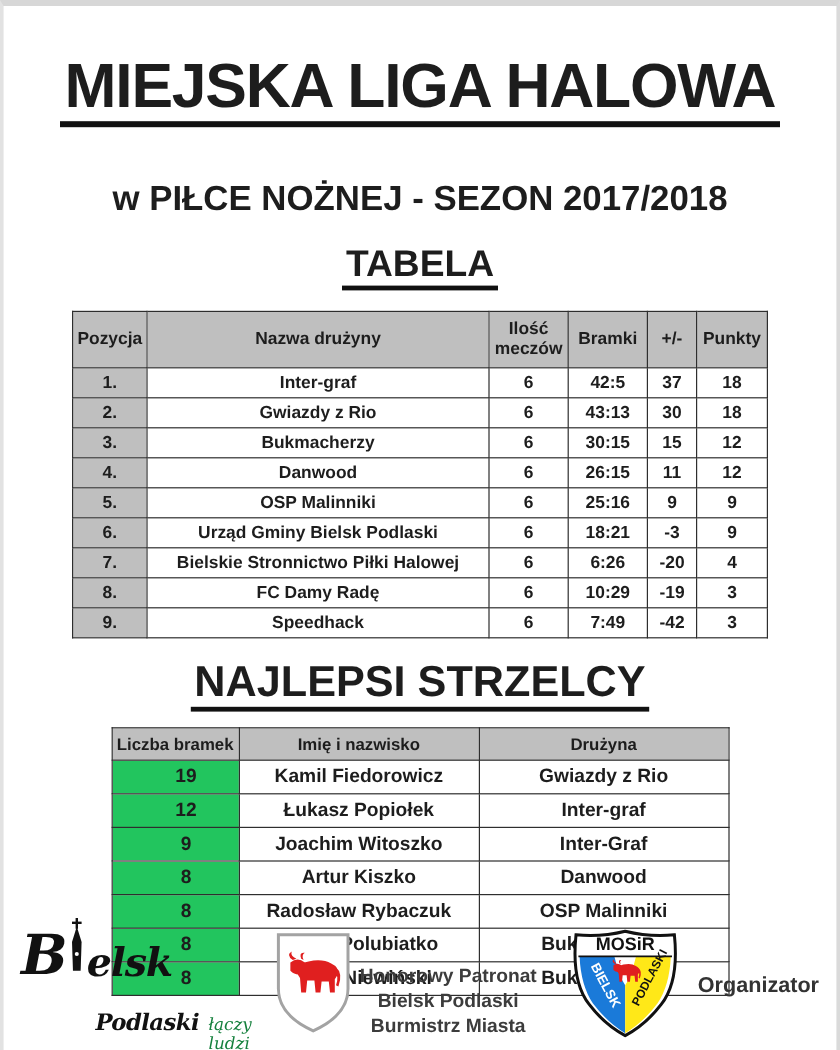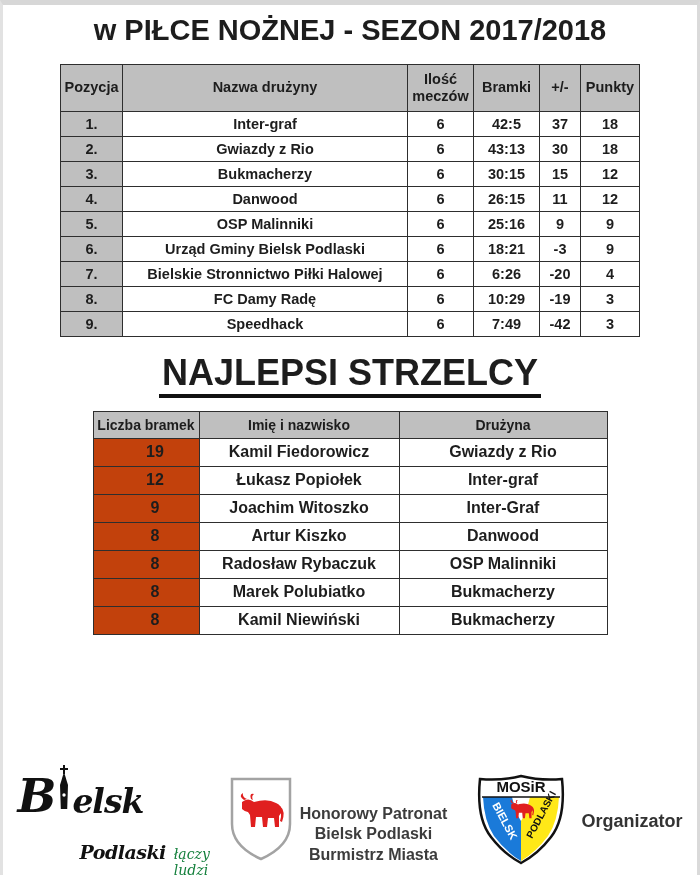--- a/index.html
+++ b/index.html
@@ -76,21 +76,21 @@
   .standings-table .c1 { width: 62px; }
   .standings-table .c2 { width: 285px; }
   .standings-table .c3 { width: 66px; }
   .standings-table .c4 { width: 66px; }
   .standings-table .c5 { width: 41px; }
   .standings-table .c6 { width: 59px; }
 
   .scorers-table { width: 514px; margin-top: 13px; }
   .scorers-table th { font-size: 14px; height: 27px; }
   .scorers-table td { font-size: 16px; height: 28px; }
-  .scorers-table td:first-child { background: #c2410c; padding-left: 20px; }
+  .scorers-table td:first-child { background: #22c55e; padding-left: 20px; }
   .scorers-table .c1 { width: 106px; }
   .scorers-table .c2 { width: 200px; }
   .scorers-table .c3 { width: 208px; }
 
   
   .footer {
     position: absolute;
     left: 0; right: 0; bottom: 6px;
     height: 96px;
     display: flex;
@@ -112,22 +112,28 @@
   .patronage-text { text-align: center; font-weight: bold; font-size: 16px; color: #3c3c3c; line-height: 1.3; width: 160px; }
 
   .organizer-group { display: flex; align-items: center; gap: 14px; }
   .organizer-label { font-weight: bold; font-size: 18px; color: #333; }
 </style>
 </head>
 <body>
 
 <div class="poster">
 
+  <div class="title-wrap">
+    <h1 class="title">MIEJSKA LIGA HALOWA</h1>
+  </div>
   <div class="subtitle">w PIŁCE NOŻNEJ - SEZON 2017/2018</div>
 
+  <div class="section-heading-wrap" id="tabela-heading">
+    <div class="section-heading">TABELA</div>
+  </div>
 
   <table class="standings-table">
     <colgroup>
       <col class="c1">
         <col class="c2">
         <col class="c3">
         <col class="c4">
         <col class="c5">
         <col class="c6">
     </colgroup>

